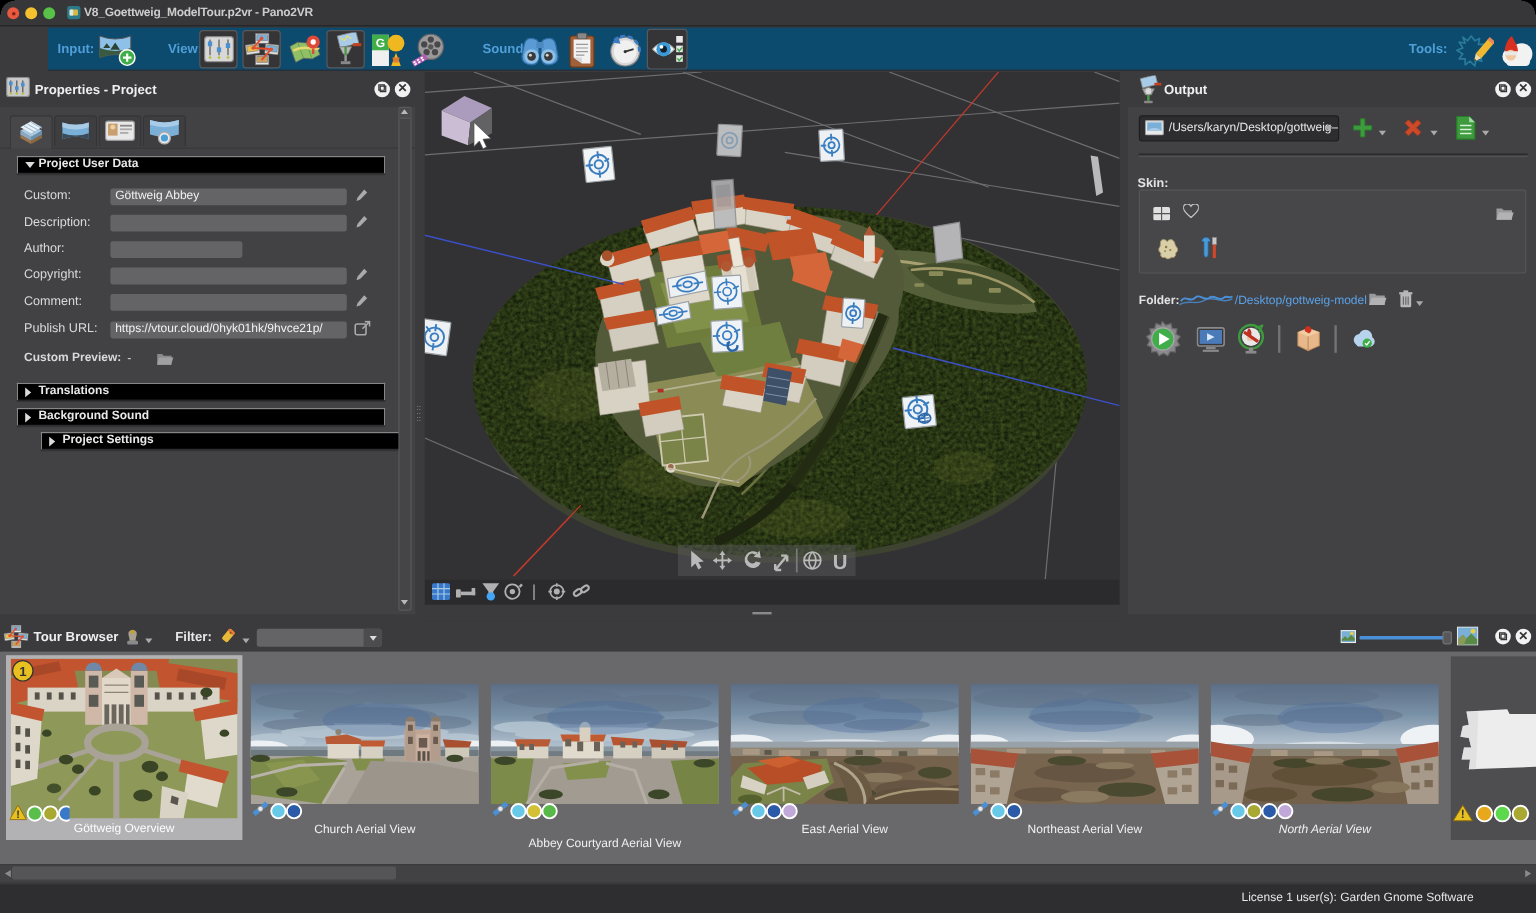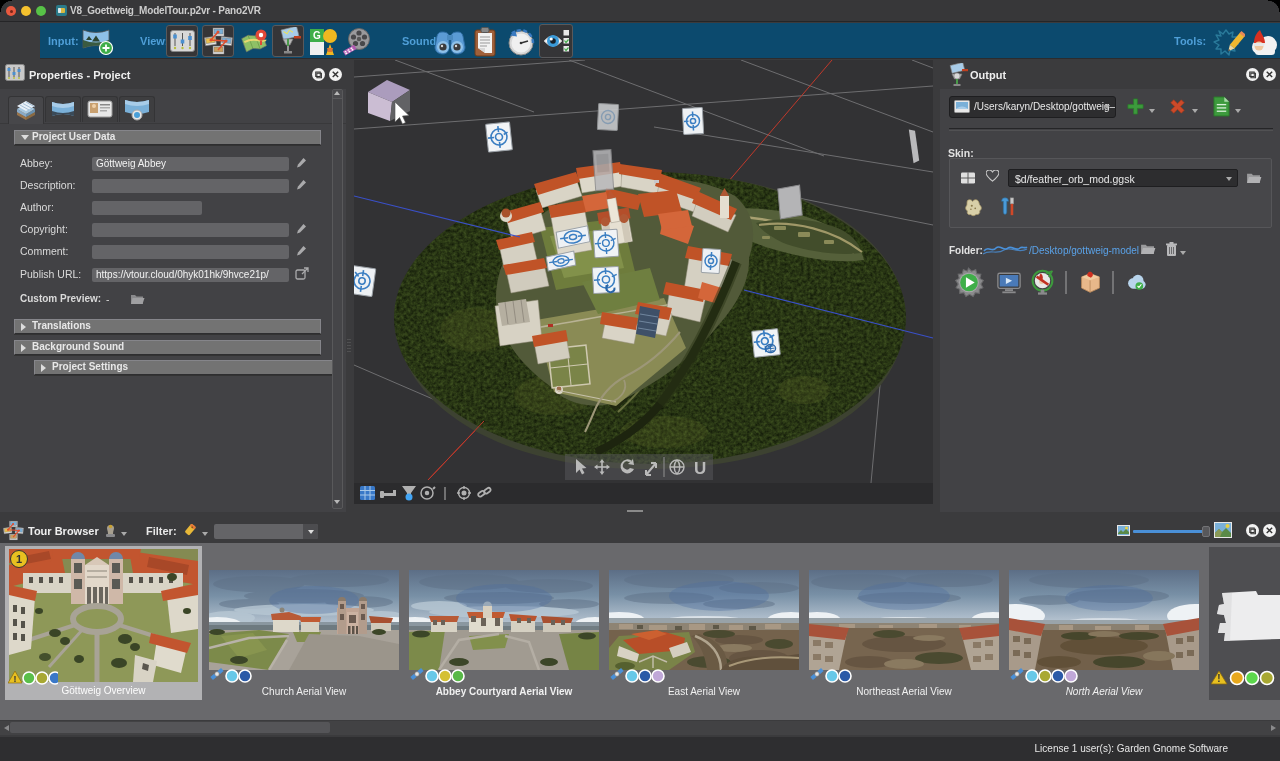--- a/index.html
+++ b/index.html
@@ -18,21 +18,21 @@
 .panel{position:absolute;background:#424245;}
 .phead{position:absolute;left:0;top:0;width:100%;height:29px;background:#3b3b3d;}
 .ptitle{position:absolute;top:9px;font-size:11px;font-weight:bold;color:#efefef;}
 .pbtns{position:absolute;top:8px;right:4px;}
 .cbtn{display:inline-block;width:13px;height:13px;border-radius:50%;background:#f2f2f2;color:#333;font-size:10px;line-height:13px;text-align:center;font-weight:bold;margin-left:4px;vertical-align:top;}
 
 #leftpanel{left:0;top:60px;width:346px;height:452px;}
 #lphead{position:absolute;left:0;top:0;width:346px;height:29px;background:#3b3b3d;}
 .tab{position:absolute;top:36px;width:36px;height:26px;background:#3e3e40;border:1px solid #343436;border-bottom:none;border-radius:3px 3px 0 0;}
 .tab.active{background:#47474a;height:28px;}
-.sechead{position:absolute;left:14px;width:307px;height:15px;background:#737373;border:1px solid #85858a;border-bottom-color:#2e2e30;font-size:10px;font-weight:bold;color:#e8e8e8;line-height:12px;padding-left:17px;box-shadow:0 1px 0 #333;}
+.sechead{position:absolute;left:14px;width:307px;height:15px;background:#000000;border:1px solid #85858a;border-bottom-color:#2e2e30;font-size:10px;font-weight:bold;color:#e8e8e8;line-height:12px;padding-left:17px;box-shadow:0 1px 0 #333;}
 .sechead .tri{position:absolute;left:6px;top:3px;width:0;height:0;}
 .tri-r{border-left:5px solid #dcdcdc;border-top:4px solid transparent;border-bottom:4px solid transparent;}
 .tri-d{border-top:5px solid #dcdcdc;border-left:4px solid transparent;border-right:4px solid transparent;}
 .flabel{position:absolute;left:20px;font-size:10.5px;color:#dadada;}
 .ffield{position:absolute;left:92px;height:14px;background:#646467;border-radius:2px;font-size:10px;color:#f2f2f2;line-height:14px;padding-left:4px;}
 
 #rightpanel{left:940px;top:60px;width:340px;height:452px;}
 
 #viewport{position:absolute;left:354px;top:60px;width:579px;height:423px;background:#323234;}
 #vptools{position:absolute;left:354px;top:483px;width:579px;height:21px;background:#2b2b2d;}
@@ -272,21 +272,21 @@
         <rect x="17" y="13" width="7" height="1.5" fill="#aaa"></rect>
       </svg></div>
   <div class="tab" style="left:119px;"><svg width="34" height="26" viewBox="0 0 34 26">
         <path d="M5 3 Q17 7 29 3 L29 15 Q17 19 5 15 Z" fill="#7ab0d8"></path>
         <path d="M5 3 Q17 7 29 3 L29 7 Q17 11 5 7 Z" fill="#a8cce8"></path>
         <circle cx="17" cy="18" r="5" fill="#e8e8e8" stroke="#aaa"></circle>
         <circle cx="17" cy="18" r="3" fill="#4a9fd8"></circle>
       </svg></div>
 
   <div class="sechead" style="top:70px;">Project User Data<span class="tri tri-d" style="top:4px;"></span></div>
-  <span class="flabel" style="top:97px;">Abbey:</span>
+  <span class="flabel" style="top:97px;">Custom:</span>
     <div class="ffield" style="top:97px;width:197px;">Göttweig Abbey</div>
   <span class="flabel" style="top:119px;">Description:</span>
     <div class="ffield" style="top:119px;width:197px;"></div>
   <span class="flabel" style="top:141px;">Author:</span>
     <div class="ffield" style="top:141px;width:110px;"></div>
   <span class="flabel" style="top:163px;">Copyright:</span>
     <div class="ffield" style="top:163px;width:197px;"></div>
   <span class="flabel" style="top:185px;">Comment:</span>
     <div class="ffield" style="top:185px;width:197px;"></div>
   <span class="flabel" style="top:208px;">Publish URL:</span>
@@ -718,24 +718,20 @@
 
   <div class="abs" style="left:9px;top:98px;width:323px;height:70px;background:#47474a;border:1px solid #565659;border-radius:2px;"></div>
   <svg class="abs" style="left:21px;top:112px;" width="14" height="12" viewBox="0 0 15 12">
       <rect x="0" y="0" width="15" height="12" rx="1.5" fill="#e0e0e0"></rect>
       <line x1="7.5" y1="0" x2="7.5" y2="12" stroke="#555" stroke-width="1"></line>
       <line x1="0" y1="6" x2="15" y2="6" stroke="#555" stroke-width="1"></line>
     </svg>
   <svg class="abs" style="left:46px;top:110px;" width="13" height="12" viewBox="0 0 16 15">
       <path d="M8 14 C2 9 0 6 0 3.8 C0 1.6 1.8 0 4 0 C5.8 0 7.2 1 8 2.4 C8.8 1 10.2 0 12 0 C14.2 0 16 1.6 16 3.8 C16 6 14 9 8 14 Z" fill="none" stroke="#c8c8c8" stroke-width="1.3"></path>
     </svg>
-  <div class="abs" style="left:68px;top:109px;width:230px;height:18px;background:#2d2d2f;border:1px solid #1e1e20;border-radius:2px;">
-    <span class="abs" style="left:6px;top:3px;font-size:10.5px;color:#e8e8e8;">$d/feather_orb_mod.ggsk</span>
-    <span class="abs" style="right:5px;top:7px;width:0;height:0;border-top:4px solid #aaa;border-left:3.5px solid transparent;border-right:3.5px solid transparent;"></span>
-  </div>
   <svg class="abs" style="left:306px;top:112px;" width="16" height="12" viewBox="0 0 17 13">
       <path d="M1 2 L6 2 L7.5 3.5 L15 3.5 L15 12 L1 12 Z" fill="#9a9a9c"></path>
       <path d="M3 5.5 L16.5 5.5 L14.5 12 L1 12 Z" fill="#b2b2b4"></path>
     </svg>
   <svg class="abs" style="left:24px;top:138px;" width="19" height="19" viewBox="0 0 22 22">
     <path d="M4 3 C6 1 9 2 10 4 C11 2 14 1 16 3 C18 5 17 7 19 9 C21 11 20 14 18 15 C19 17 17 20 14 19 C12 21 9 21 8 19 C5 20 3 18 4 15 C2 14 1 11 3 9 C4 7 3 5 4 3 Z" fill="#d8cfa8" stroke="#a89868" stroke-width="0.9"></path>
     <circle cx="9" cy="9" r="1.2" fill="#8a7a4a"></circle>
       <circle cx="13" cy="12" r="1" fill="#8a7a4a"></circle>
       <circle cx="8" cy="13" r="0.9" fill="#8a7a4a"></circle>
   </svg>
@@ -1111,21 +1107,21 @@
       <svg class="abs" style="left:0px;top:96px;" width="80" height="18" viewBox="0 0 80 18">
         <g transform="translate(8,8)">
             <rect x="-7" y="-2" width="5" height="4" fill="#4a90d8" transform="rotate(-40)"></rect>
             <rect x="2" y="-2" width="5" height="4" fill="#4a90d8" transform="rotate(-40)"></rect>
             <circle cx="0" cy="0" r="2.2" fill="#e8e8e8" stroke="#888" stroke-width="0.6"></circle>
           </g>
         <circle cx="23" cy="10" r="6" fill="#68c8e8" stroke="#fff" stroke-width="1.6"></circle>
         <circle cx="36" cy="10" r="6" fill="#d4c034" stroke="#fff" stroke-width="1.6"></circle>
         <circle cx="49" cy="10" r="6" fill="#58b848" stroke="#fff" stroke-width="1.6"></circle>
       </svg>
-      <span class="tlabel" style="top:116px;font-weight:bold;">Abbey Courtyard Aerial View</span>
+      <span class="tlabel" style="top:128px;">Abbey Courtyard Aerial View</span>
     </div>
 
     <div class="thumb" style="left:609px;">
       <svg class="timg" width="190" height="100" viewBox="0 0 190 100">
         <rect width="190" height="55" fill="url(#skyg)"></rect>
         <g fill="#5e7086" opacity="0.5">
             <ellipse cx="70" cy="10" rx="55" ry="8"></ellipse>
             <ellipse cx="150" cy="18" rx="40" ry="6"></ellipse>
             <ellipse cx="60" cy="28" rx="45" ry="6"></ellipse>
             <ellipse cx="130" cy="34" rx="36" ry="5"></ellipse>

